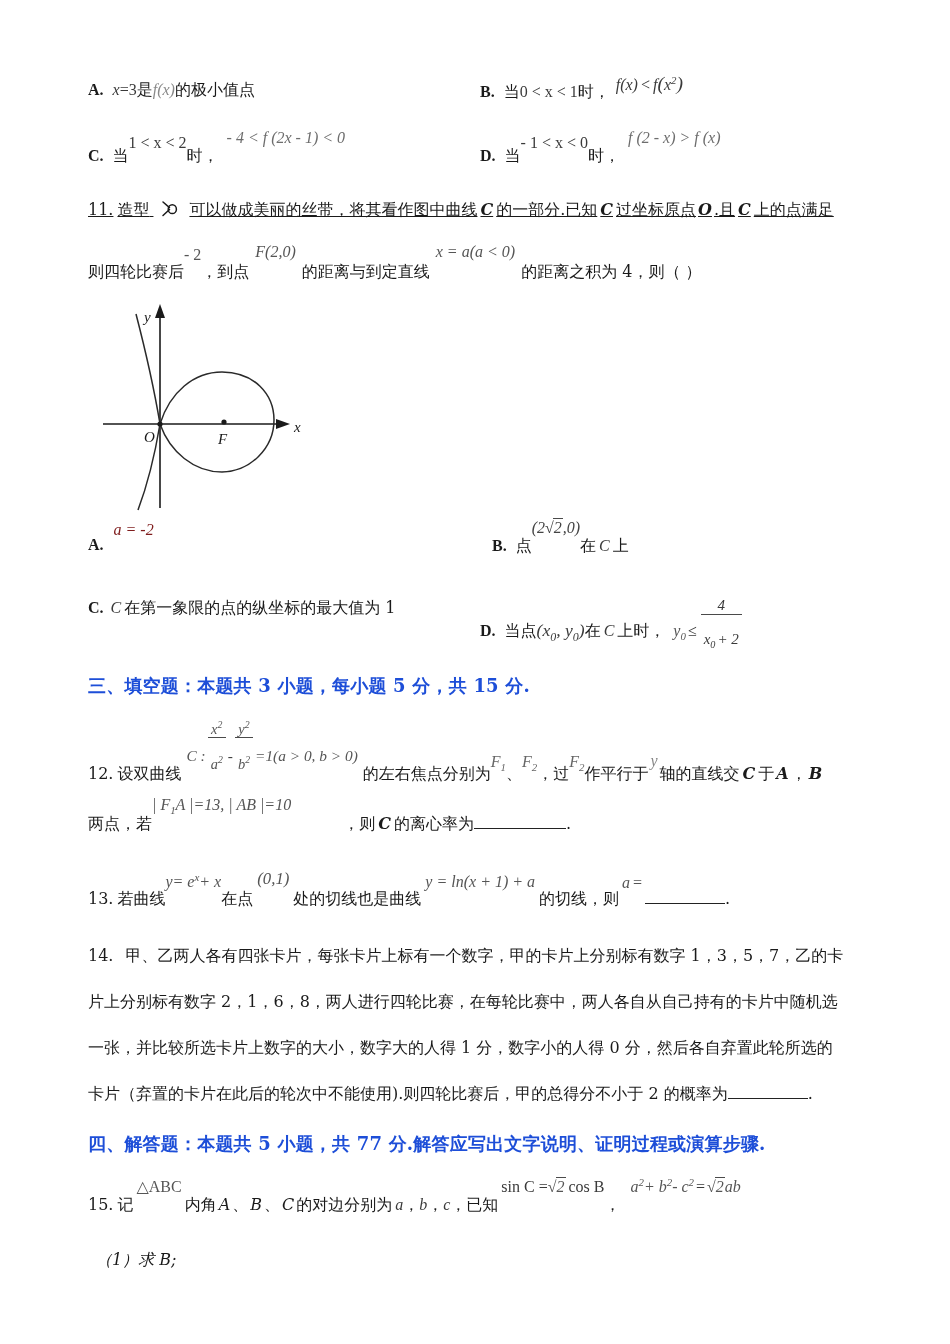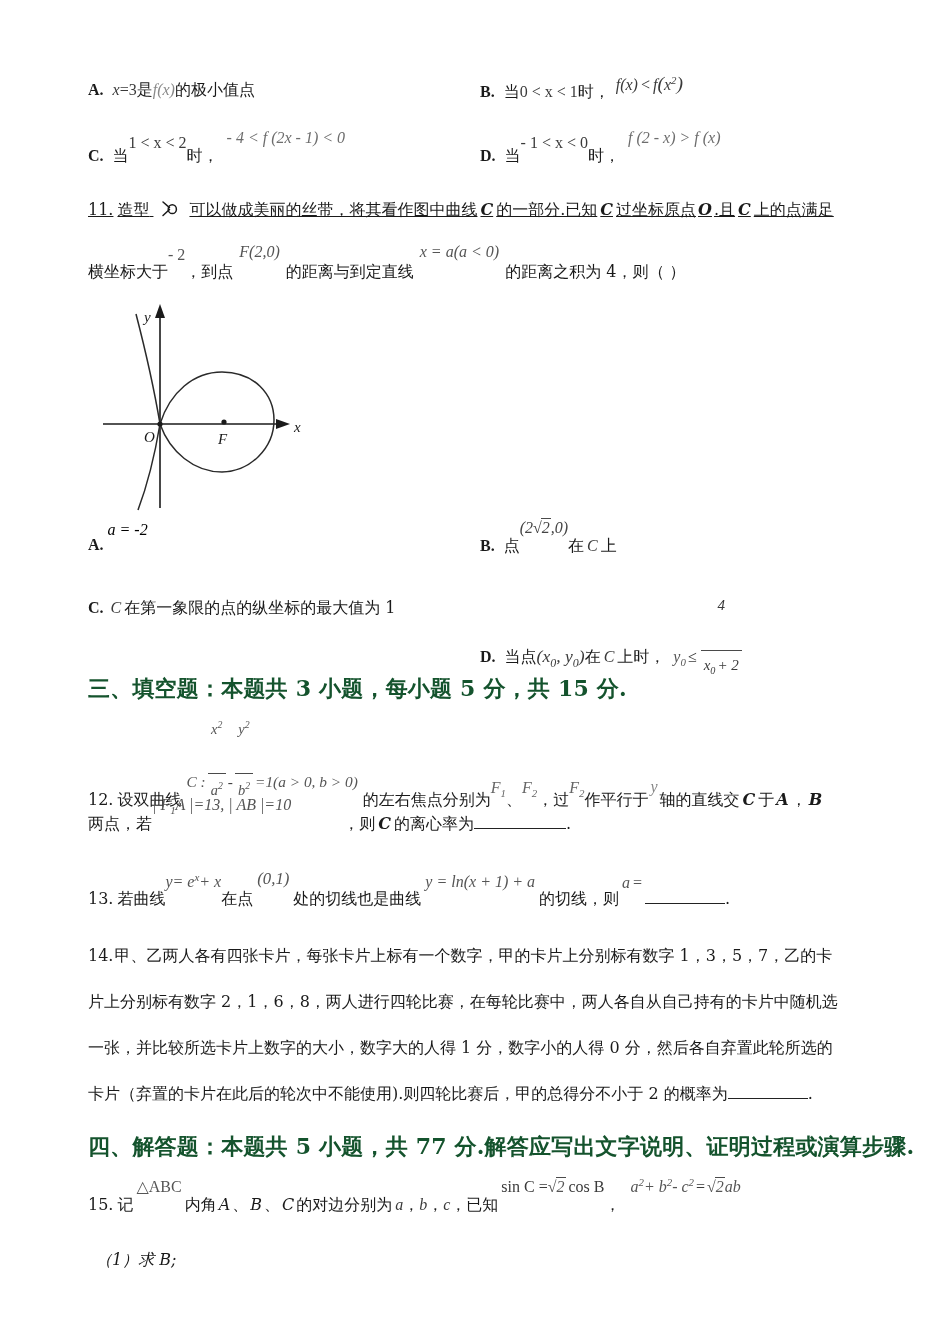--- a/index.html
+++ b/index.html
@@ -35,24 +35,24 @@
     color: #3a3a3a;
   }
   .mathup {
     font-family: "Liberation Serif", "DejaVu Serif", serif;
     font-style: normal;
     color: #3a3a3a;
   }
   .opt-label { font-weight: 700; font-style: normal; }
   .sec-head {
     font-weight: 700;
-    font-size: 22px;
+    font-size: 18px;
     font-family: "DejaVu Serif", "Liberation Serif", serif;
     letter-spacing: 0.2px;
-    color: #14532d;
+    color: #1d4ed8;
   }
   .sup { font-size: 0.68em; vertical-align: super; }
   .sub { font-size: 0.68em; vertical-align: sub; }
   .blank { display: inline-block; border-bottom: 1px solid #222; }
   .raise { position: relative; top: -7px; }
   .drop  { position: relative; top: 6px; }
 
   
   .rad { white-space: nowrap; }
   .rad > .bar {
@@ -63,21 +63,21 @@
   
   .frac {
     display: inline-block;
     vertical-align: -0.52em;
     text-align: center;
     line-height: 1.05;
     font-size: 0.94em;
     margin: 0 2px;
   }
   .frac .num { display: block; padding: 0 3px; }
-  .frac .den { display: block; border-top: 1px solid #4a4a4a; padding: 7px 3px; margin-top: 36px; }
+  .frac .den { display: block; border-top: 1px solid #4a4a4a; padding: 17px 3px; }
 
   
   .row { position: absolute; left: 0; white-space: nowrap; }
   .colB { position: absolute; }
 
   
   .figure {
     position: absolute;
     left: 10px;
     top: 236px;
@@ -117,21 +117,21 @@
       <span style="display:inline-block;vertical-align:-3px;margin:0 10px 0 6px;">
         <svg width="20" height="20" viewBox="0 0 20 20">
           <path d="M4 4 L10.5 9.6" stroke="#1a1a1a" stroke-width="1.5" fill="none" stroke-linecap="round"></path>
           <ellipse cx="13.3" cy="11.2" rx="4.1" ry="4.4" stroke="#1a1a1a" stroke-width="1.5" fill="none"></ellipse>
           <path d="M4 17.5 L10.5 11.5" stroke="#1a1a1a" stroke-width="1.5" fill="none" stroke-linecap="round"></path>
         </svg>
       </span><span class="cn">可以做成美丽的丝带，将其看作图中曲线</span><span class="cn" style="font-weight:700;font-style:italic;margin:0 3px;">C</span><span class="cn">的一部分.已知</span><span class="cn" style="font-weight:700;font-style:italic;margin:0 3px;">C</span><span class="cn">过坐标原点</span><span class="cn" style="font-weight:700;font-style:italic;margin:0 2px;">O</span><span class="cn">.且</span><span class="cn" style="font-weight:700;font-style:italic;margin:0 3px;">C</span><span class="cn">上的点满足</span>
     </div>
 
     <div class="row" style="top:196px;">
-      <span class="cn drop">横坐标大于</span><span class="mathup raise" style="top:-11px;color:#555;">- 2</span><span class="cn drop">，到点</span><span class="mathit raise" style="top:-14px;margin:0 6px;color:#555;">F(2,0)</span><span class="cn drop">的距离与到定直线</span><span class="mathit raise" style="top:-14px;margin:0 6px;color:#555;">x = a(a &lt; 0)</span><span class="cn drop">的距离之积为 4，则（   ）</span>
+      <span class="cn drop">则四轮比赛后</span><span class="mathup raise" style="top:-11px;color:#555;">- 2</span><span class="cn drop">，到点</span><span class="mathit raise" style="top:-14px;margin:0 6px;color:#555;">F(2,0)</span><span class="cn drop">的距离与到定直线</span><span class="mathit raise" style="top:-14px;margin:0 6px;color:#555;">x = a(a &lt; 0)</span><span class="cn drop">的距离之积为 4，则（   ）</span>
     </div>
 
     <div class="figure">
       <svg width="250" height="220" viewBox="0 0 250 220">
 
         <line x1="5" y1="128" x2="178" y2="128" stroke="#1a1a1a" stroke-width="1.6"></line>
         <polygon points="178,123 192,128 178,133" fill="#1a1a1a"></polygon>
 
         <line x1="62" y1="212" x2="62" y2="22" stroke="#1a1a1a" stroke-width="1.6"></line>
         <polygon points="57,22 62,8 67,22" fill="#1a1a1a"></polygon>
@@ -148,24 +148,24 @@
 
         <text x="46" y="146" font-family="Liberation Serif, serif" font-style="italic" font-size="15" fill="#1a1a1a">O</text>
         <text x="120" y="148" font-family="Liberation Serif, serif" font-style="italic" font-size="15" fill="#1a1a1a">F</text>
         <text x="196" y="136" font-family="Liberation Serif, serif" font-style="italic" font-size="15" fill="#1a1a1a">x</text>
         <text x="46" y="26" font-family="Liberation Serif, serif" font-style="italic" font-size="15" fill="#1a1a1a">y</text>
       </svg>
     </div>
 
     <div class="row" style="top:470px;">
       <span class="opt-label drop">A.</span>
-      <span class="mathit raise" style="top:-9px;color:#000000;">a = -2</span>
-    </div>
-
-    <div class="row colB" style="top:470px;left:392px;">
+      <span class="mathit raise" style="top:-9px;margin-left:6px;color:#7f1d1d;">a = -2</span>
+    </div>
+
+    <div class="row colB" style="top:470px;left:404px;">
       <span class="opt-label drop">B.</span>
       <span class="cn drop" style="margin-left:5px;">点</span><span class="mathit raise" style="top:-12px;color:#444;"><span>(2</span><span class="rad">√<span class="bar">2</span></span><span>,0)</span></span><span class="cn drop">在</span><span class="mathit drop" style="margin:0 3px;">C</span><span class="cn drop">上</span>
     </div>
 
     <div class="row" style="top:538px;text-align:right;">
       <span class="opt-label">C.</span>
       <span class="mathit" style="margin:0 3px;">C</span><span class="cn">在第一象限的点的纵坐标的最大值为 1</span>
     </div>
 
     <div class="row colB" style="top:538px;left:392px;">
@@ -181,21 +181,21 @@
 
     <div class="row" style="top:748px;">
       <span class="cn drop">两点，若</span><span class="mathit raise" style="top:-13px;color:#555;"><span>| F</span><span class="sub">1</span><span>A |=13,</span></span><span class="mathit raise" style="top:-13px;margin-left:4px;color:#555;">| AB |=10</span><span class="cn drop" style="margin-left:52px;">，则</span><span class="cn drop" style="font-weight:700;font-style:italic;margin:0 3px;">C</span><span class="cn drop">的离心率为</span><span class="blank drop" style="width:92px;"></span><span class="cn drop">.</span>
     </div>
 
     <div class="row" style="top:822px;">
       <span class="cn drop">13.</span><span class="cn drop" style="margin-left:4px;">若曲线</span><span class="mathit raise" style="top:-11px;color:#555;"><span>y</span><span>= e</span><span class="sup">x</span><span>+ x</span></span><span class="cn drop">在点</span><span class="mathit raise" style="top:-14px;margin:0 4px;color:#555;font-size:1.05em;">(0,1)</span><span class="cn drop">处的切线也是曲线</span><span class="mathit raise" style="top:-11px;margin:0 4px;color:#555;">y = ln(x + 1) + a</span><span class="cn drop">的切线，则</span><span class="mathit raise" style="top:-10px;margin-left:3px;color:#555;">a</span><span class="mathup raise" style="top:-10px;margin:0 3px;color:#555;">=</span><span class="blank drop" style="width:80px;"></span><span class="cn drop">.</span>
     </div>
 
     <div class="row" style="top:886px;">
-      <span class="cn">14.</span><span class="cn" style="margin-left:1px;text-align:right;">甲、乙两人各有四张卡片，每张卡片上标有一个数字，甲的卡片上分别标有数字 1，3，5，7，乙的卡</span>
+      <span class="cn">14.</span><span class="cn" style="margin-left:12px;text-align:right;">甲、乙两人各有四张卡片，每张卡片上标有一个数字，甲的卡片上分别标有数字 1，3，5，7，乙的卡</span>
     </div>
     <div class="row cn" style="top:932px;">片上分别标有数字 2，1，6，8，两人进行四轮比赛，在每轮比赛中，两人各自从自己持有的卡片中随机选</div>
     <div class="row cn" style="top:978px;">一张，并比较所选卡片上数字的大小，数字大的人得 1 分，数字小的人得 0 分，然后各自弃置此轮所选的</div>
     <div class="row" style="top:1024px;">
       <span class="cn">卡片（弃置的卡片在此后的轮次中不能使用).则四轮比赛后，甲的总得分不小于 2 的概率为</span><span class="blank" style="width:80px;"></span><span class="cn">.</span>
     </div>
 
     <div class="row sec-head" style="top:1072px;">四、解答题：本题共 5 小题，共 77 分.解答应写出文字说明、证明过程或演算步骤.</div>
 
     <div class="row" style="top:1128px;">

